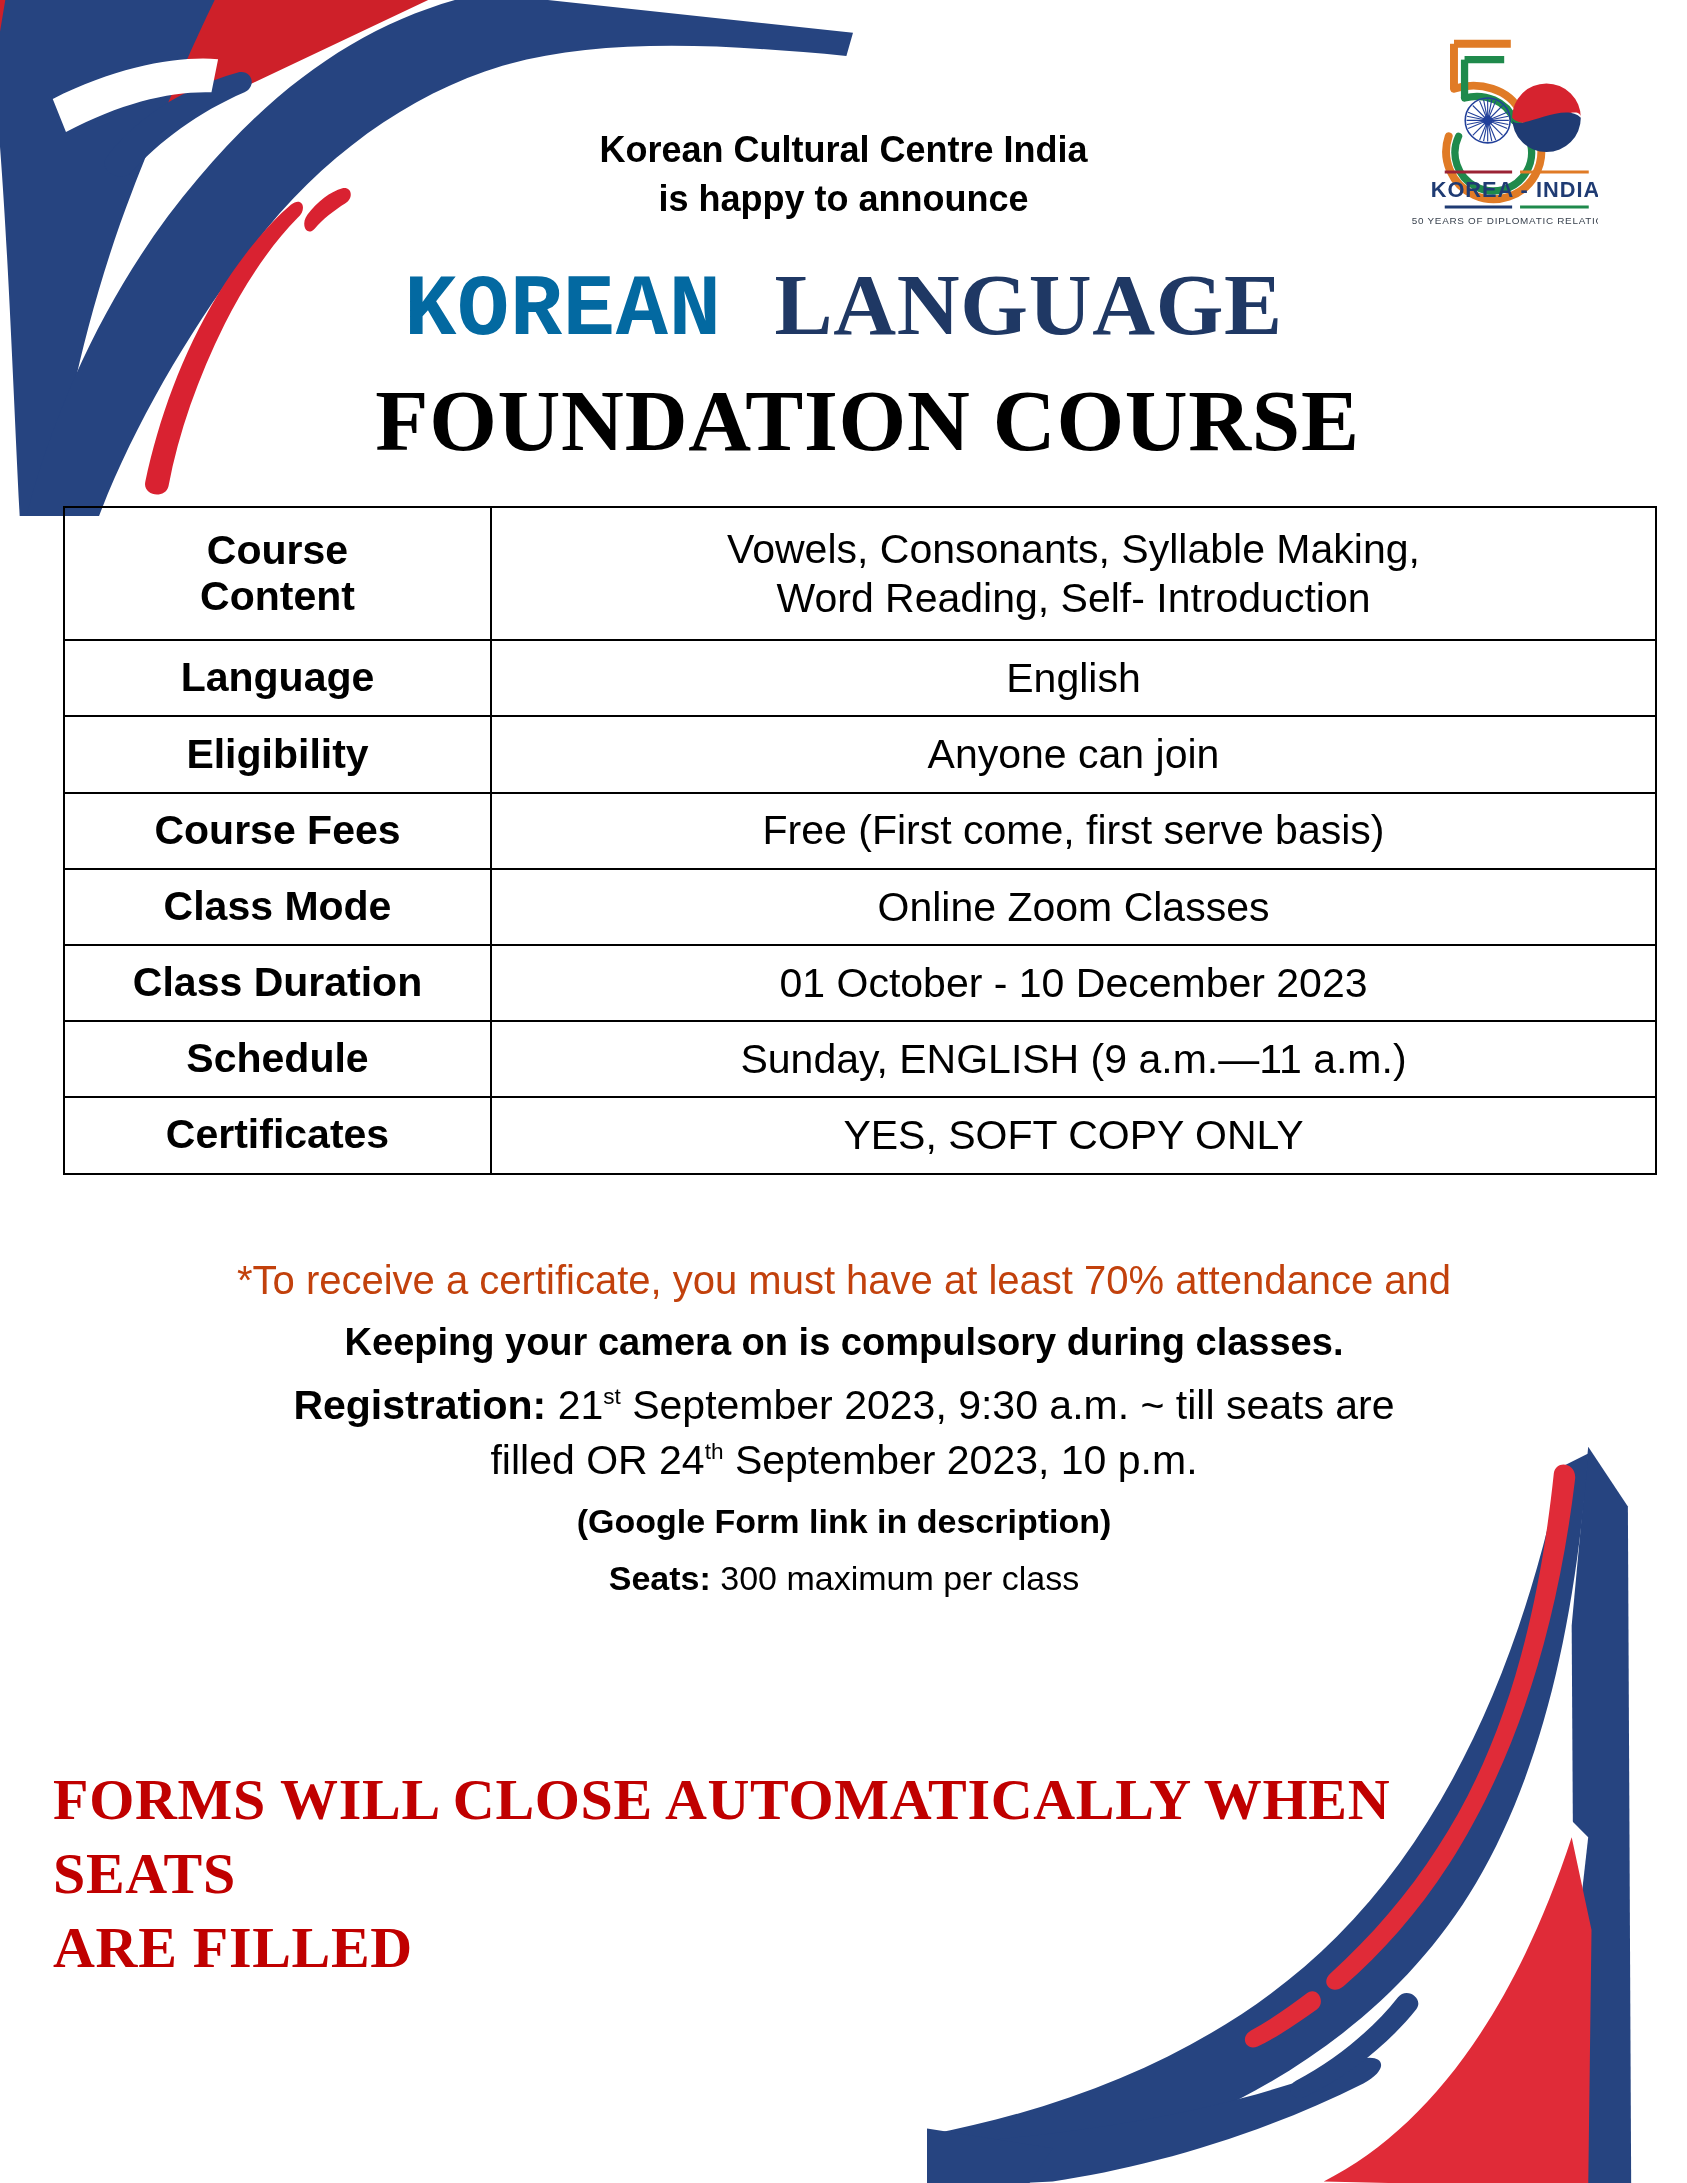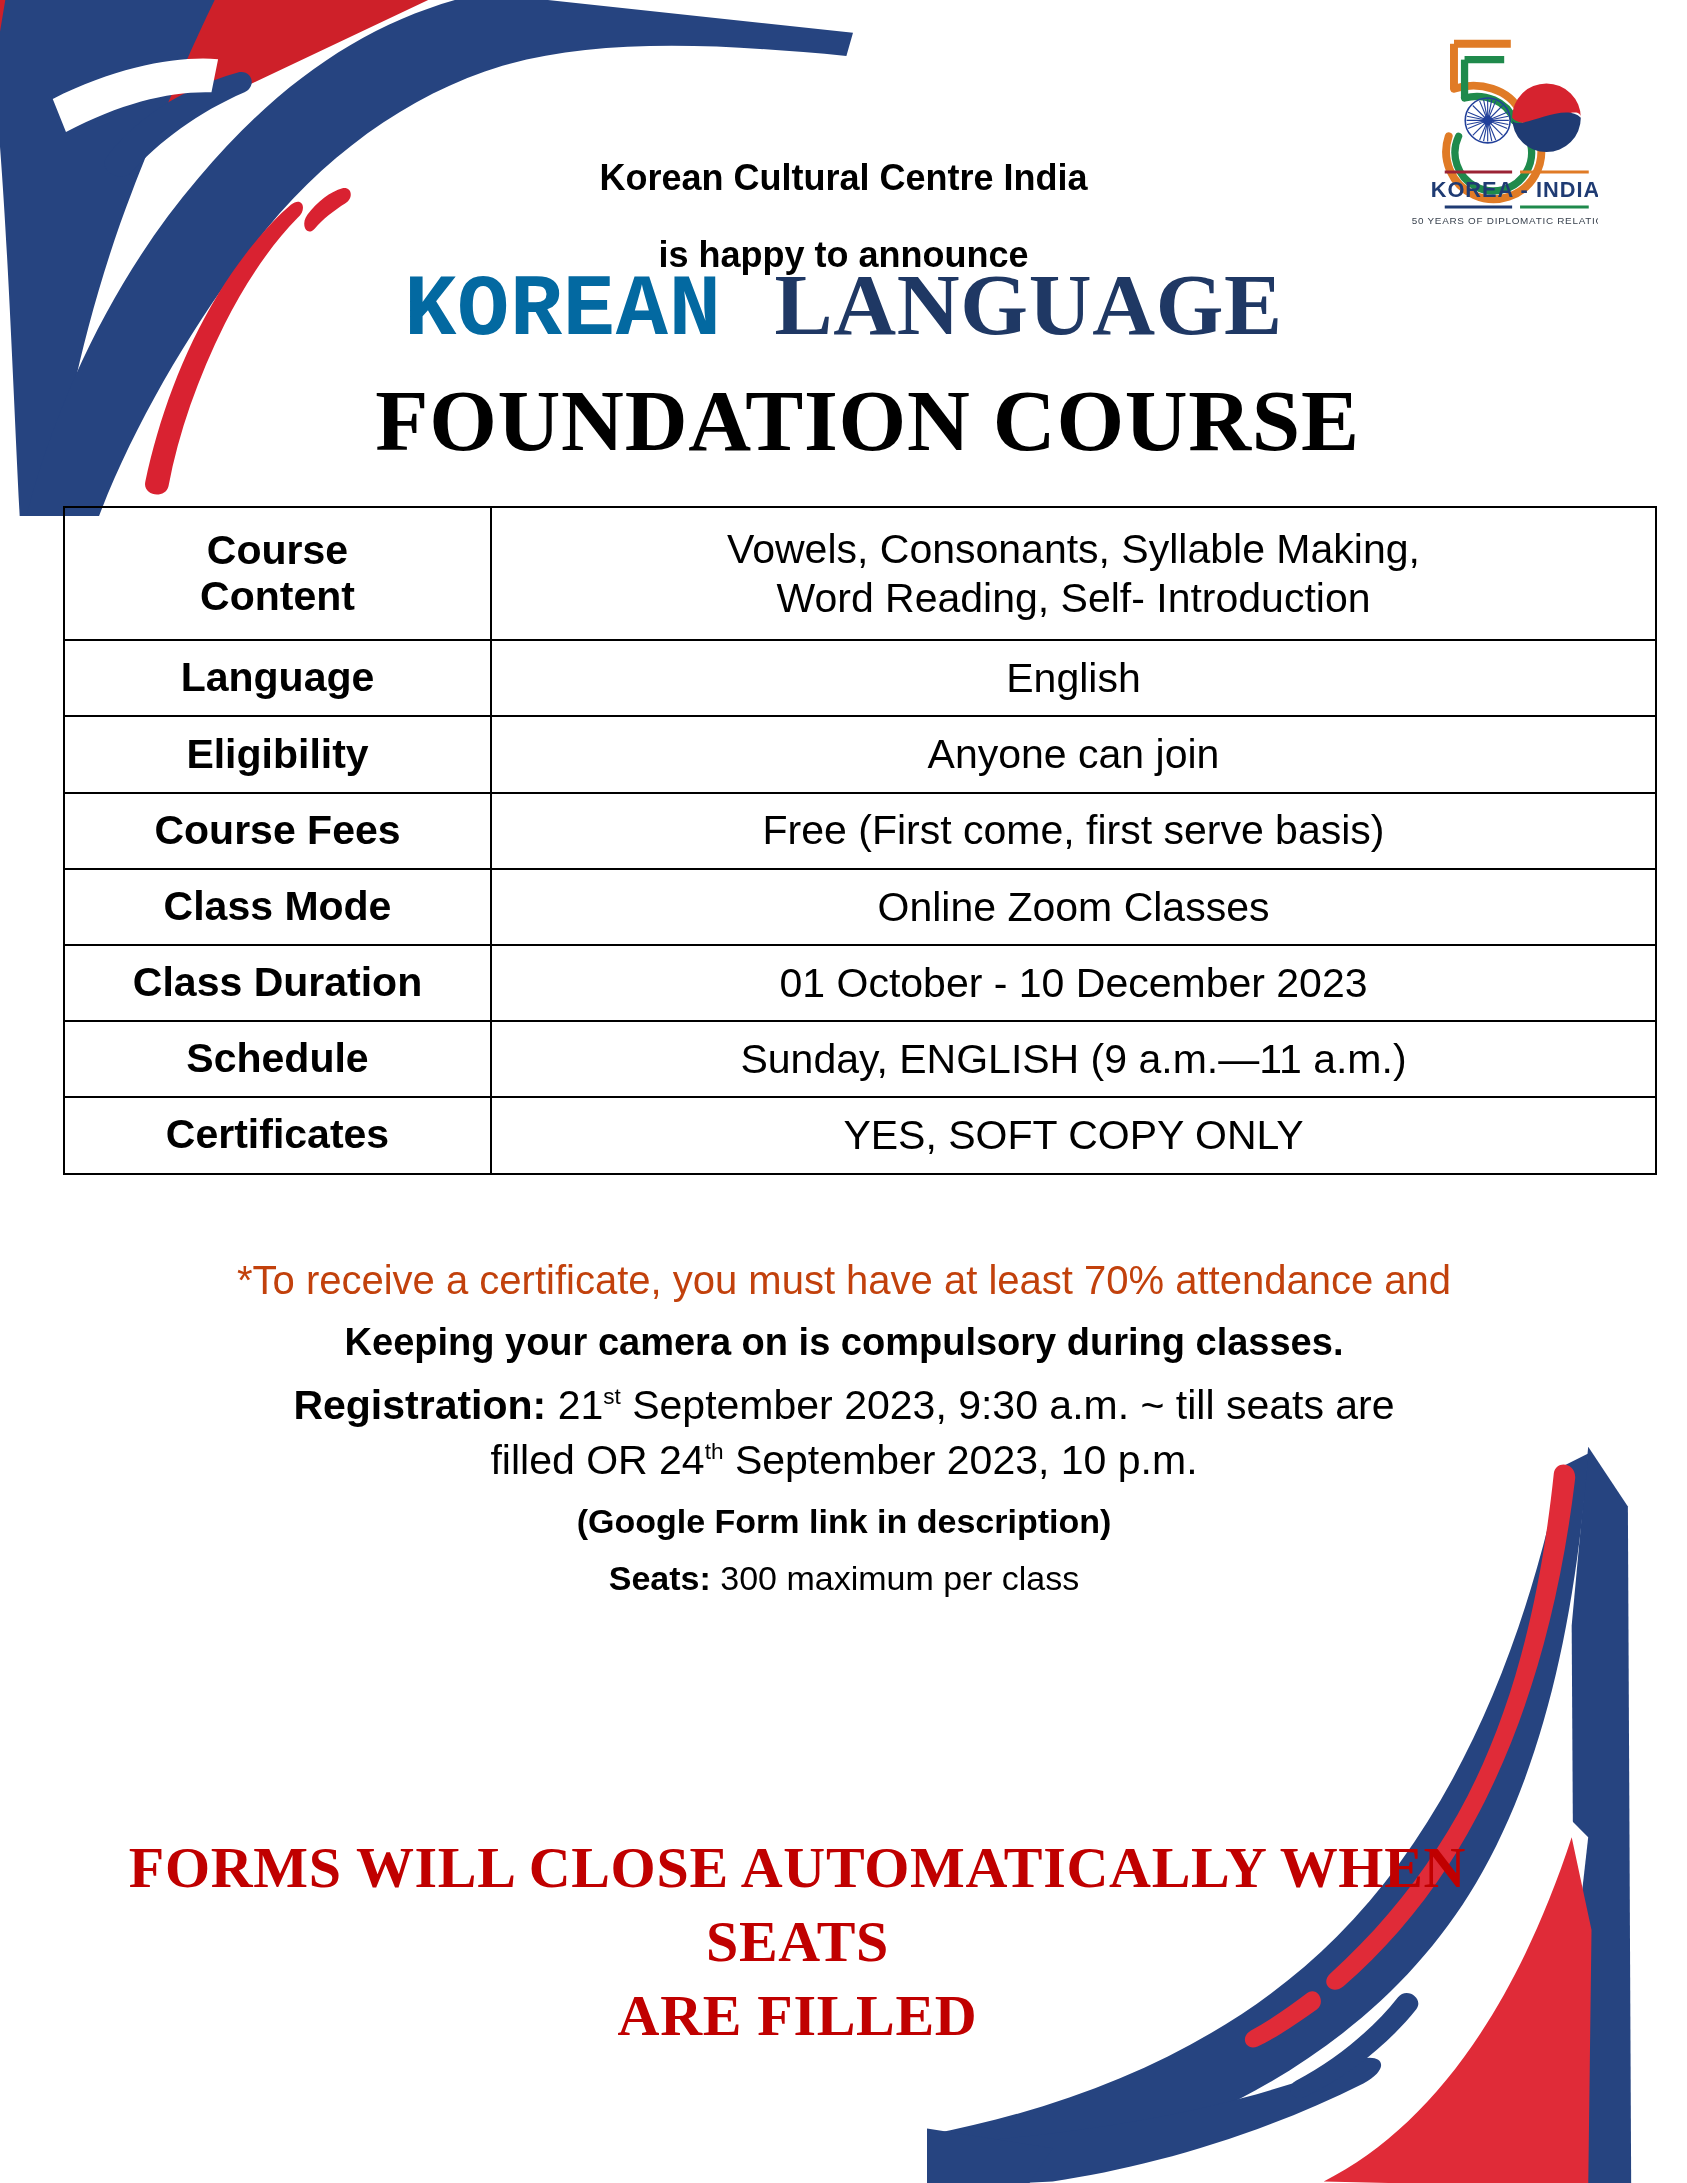--- a/index.html
+++ b/index.html
@@ -43,21 +43,20 @@
     width: 1687px;
     text-align: center;
   }
   .announce-line {
     font-family: "Liberation Sans", sans-serif;
     font-weight: bold;
     font-size: 36px;
     letter-spacing: 0px;
     line-height: 1.35;
     color: #000000;
-    margin-top: 28px;
   }
 
   .title-main {
     position: absolute;
     top: 261px;
     left: 0;
     width: 1687px;
     text-align: center;
     font-family: "Liberation Serif", serif;
     font-weight: bold;
@@ -157,24 +156,24 @@
   }
   .seats-line {
     font-family: "Liberation Sans", sans-serif;
     font-size: 34px;
     line-height: 1.35;
   }
   .seats-line b { font-weight: bold; }
 
   .warning-block {
     position: absolute;
-    top: 1831px;
+    top: 1763px;
     left: 53px;
     width: 1489px;
-    text-align: center;
+    text-align: left;
   }
   .warning-text {
     font-family: "Liberation Serif", serif;
     font-weight: bold;
     font-size: 58px;
     line-height: 1.28;
     color: #C00000;
     letter-spacing: 0.7px;
   }
 

